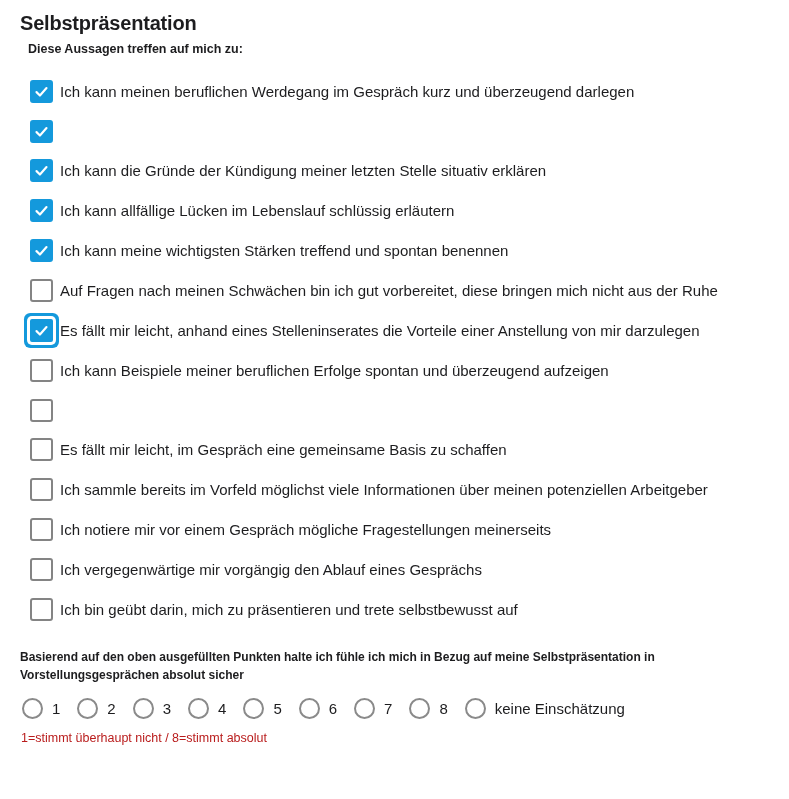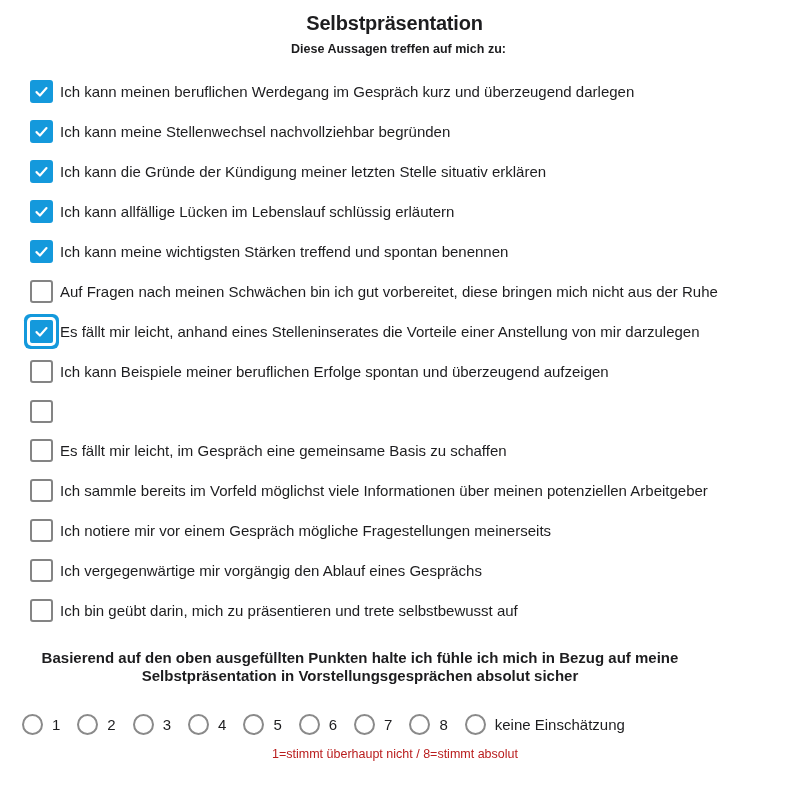--- a/index.html
+++ b/index.html
@@ -4,21 +4,21 @@
 <style>
   * { box-sizing: border-box; }
   html, body { margin: 0; padding: 0; }
   body {
     width: 789px; height: 799px;
     background: #ffffff;
     font-family: "Liberation Sans", sans-serif;
     color: #1d1d1f;
     overflow: hidden;
   }
-  .page { padding: 12px 20px 0 20px; text-align: center; }
+  .page { padding: 12px 20px 0 20px; }
 
   .title {
     font-size: 20px; font-weight: bold; letter-spacing: -0.2px;
     margin: 0 0 7px 0;
   }
   .subtitle {
     font-size: 12.5px; font-weight: bold;
     margin: 0 0 23px 8px;
   }
 
@@ -38,23 +38,23 @@
   .box svg { display: none; width: 15px; height: 15px; }
   .row.checked .box { background: #1499dc; border-color: #1499dc; }
   .row.checked .box svg { display: block; }
   .row.focused .box {
     box-shadow: 0 0 0 3px #ffffff, 0 0 0 6px #1499dc;
     border-radius: 2px;
   }
   .lbl { font-size: 15px; line-height: 25px; max-width: 680px; }
 
   .question {
-    font-size: 15px; font-weight: bold; line-height: 18px;
+    font-size: 12px; font-weight: bold; line-height: 18px;
     max-width: 680px;
-    margin: 26px 0 29px 0;
+    margin: 26px 0 14px 0;
   }
   .radios {
     display: flex; align-items: center; gap: 17px;
     margin: 0 0 12px 2px;
   }
   .opt { display: flex; align-items: center; gap: 9px; font-size: 15px; cursor: pointer; }
   .circle {
     flex: 0 0 auto;
     width: 21px; height: 21px;
     border: 2px solid #8a8a8a; border-radius: 50%;
@@ -78,21 +78,20 @@
           </svg>
         </span>
       <span class="lbl">Ich kann meinen beruflichen Werdegang im Gespräch kurz und überzeugend darlegen</span>
     </div>
     <div class="row checked">
       <span class="box">
           <svg viewBox="0 0 24 24">
             <polyline points="4,13 9.5,18.5 20,6.5" fill="none" stroke="#fff" stroke-width="3.4" stroke-linecap="round" stroke-linejoin="round"></polyline>
           </svg>
         </span>
-      <span class="lbl">Ich kann meine Stellenwechsel nachvollziehbar begründen</span>
     </div>
     <div class="row checked">
       <span class="box">
           <svg viewBox="0 0 24 24">
             <polyline points="4,13 9.5,18.5 20,6.5" fill="none" stroke="#fff" stroke-width="3.4" stroke-linecap="round" stroke-linejoin="round"></polyline>
           </svg>
         </span>
       <span class="lbl">Ich kann die Gründe der Kündigung meiner letzten Stelle situativ erklären</span>
     </div>
     <div class="row checked">

